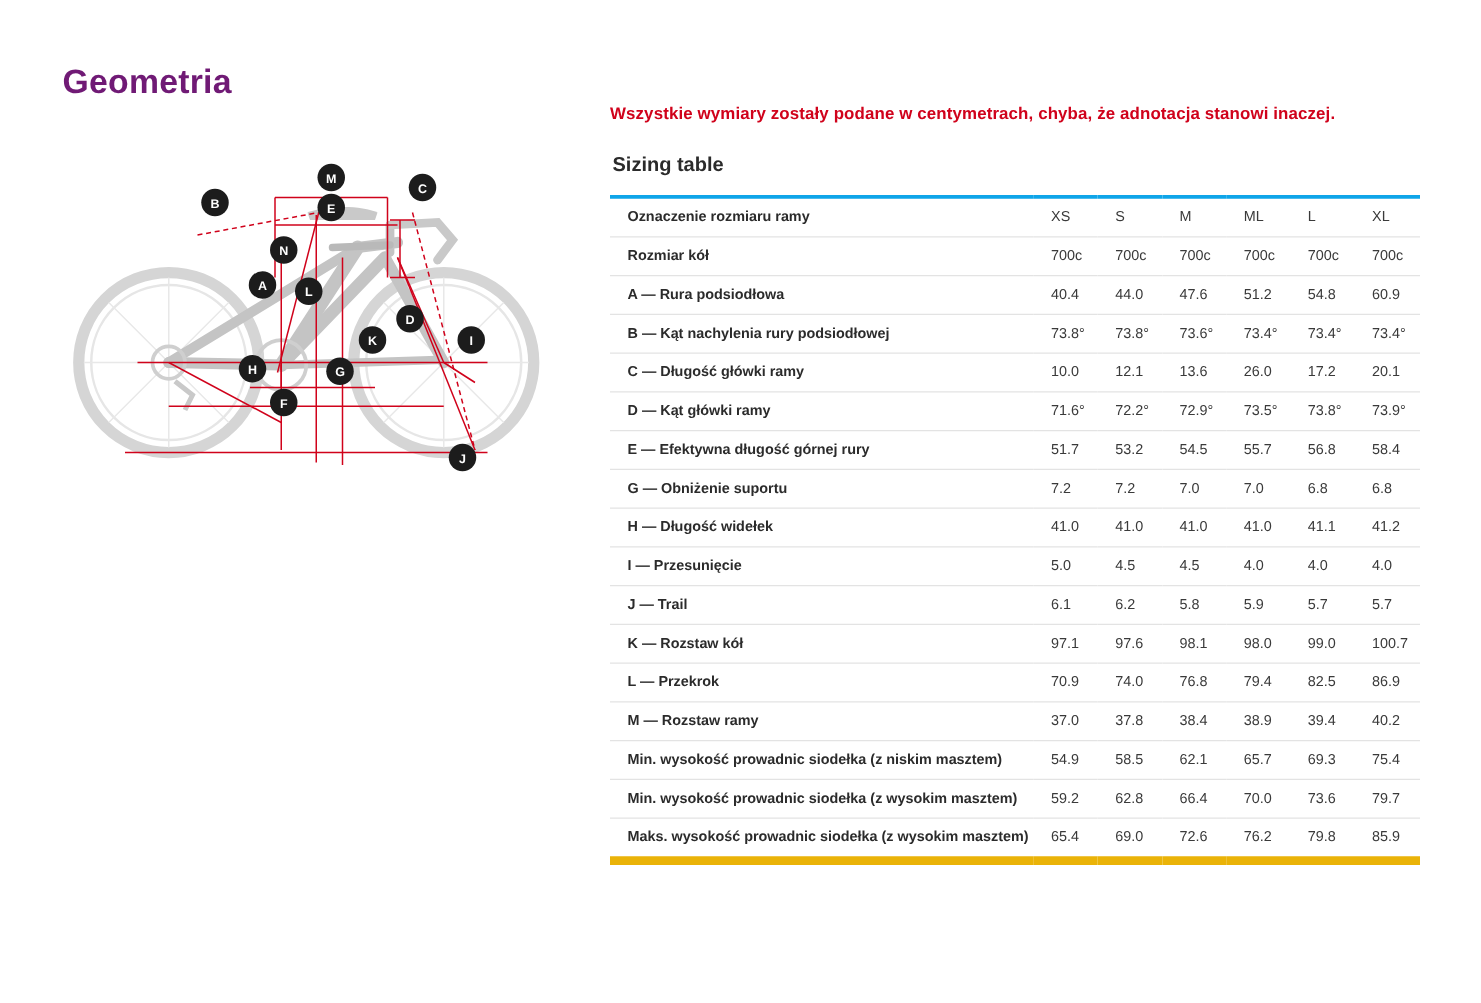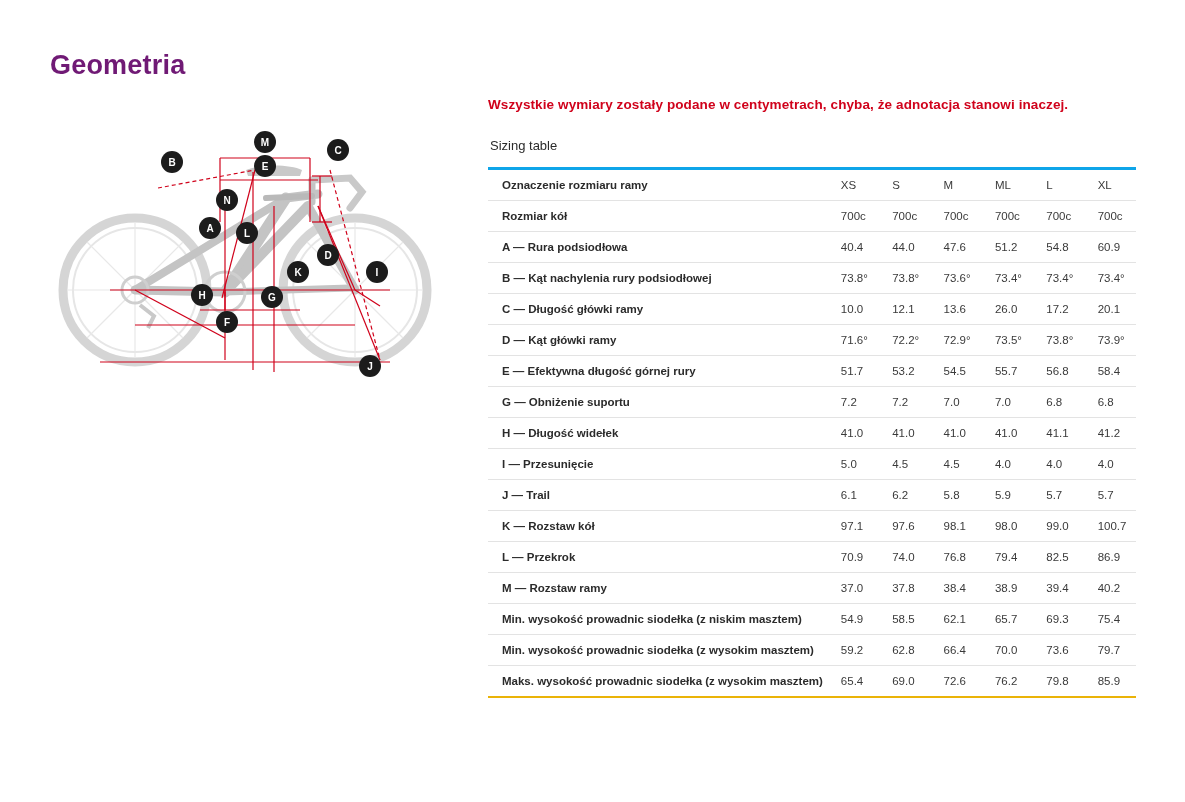--- a/index.html
+++ b/index.html
@@ -26,34 +26,34 @@
   
   .diagram {
     position: absolute;
     left: 50px; top: 110px;
     width: 400px; height: 290px;
   }
   .diagram svg { display: block; }
   
   .panel {
     position: absolute;
-    left: 488px; top: 96px;
+    left: 488px; top: 82px;
     width: 648px;
   }
   .notice {
     color: #d0021b;
     font-size: 13.5px;
     font-weight: bold;
     line-height: 1.3;
     margin: 0 0 24px 0;
     letter-spacing: 0.1px;
   }
   .sizing-label {
-    font-size: 13px;
-    font-weight: normal;
+    font-size: 16px;
+    font-weight: bold;
     color: #2b2b2b;
     margin: 12px 0 14px 2px;
   }
   table.geo {
     border-collapse: collapse;
     width: 648px;
     font-size: 11.5px;
   }
   table.geo th, table.geo td {
     text-align: left;
@@ -61,21 +61,21 @@
     border-top: 1px solid #e3e3e3;
     color: #3a3a3a;
     font-weight: normal;
     white-space: nowrap;
   }
   table.geo thead th {
     border-top: 3px solid #0ea5e9;
     color: #3a3a3a;
     font-weight: normal;
   }
-  table.geo tbody tr:last-child td { border-bottom: 2px solid #eab308; }
+  table.geo tbody tr:last-child td { border-bottom: 7px solid #eab308; }
   table.geo th.rowhead, table.geo td.rowhead {
     width: 300px;
     font-weight: bold;
     color: #2b2b2b;
   }
   table.geo col.c-val { width: 58px; }
   .num { color: #4a4a4a; }
 </style>
 </head>
 <body>

